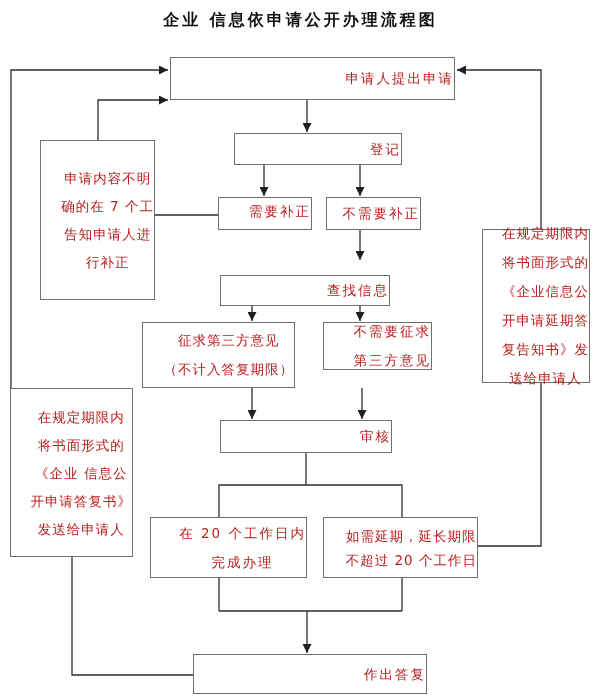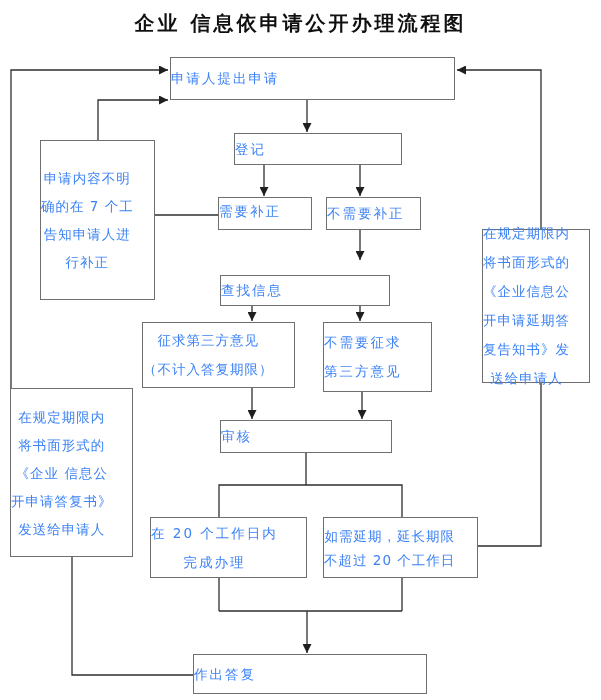--- a/index.html
+++ b/index.html
@@ -9,47 +9,47 @@
     background:#ffffff;
     font-family:"DejaVu Sans", sans-serif;
     overflow:hidden;
   }
   #connectors{position:absolute;left:0;top:0;width:601px;height:700px;}
   #connectors line,#connectors polyline{
     stroke:#2e2e2e;stroke-width:1.3;fill:none;
   }
   .fc-title{
     position:absolute;left:0;top:10px;width:601px;
-    text-align:center;font-size:20px;font-weight:bold;
+    text-align:center;font-size:16px;font-weight:bold;
     letter-spacing:3px;color:#101010;
   }
   .node{
     position:absolute;
     border:1px solid #6f6f6f;
     background:#ffffff;
     box-sizing:border-box;
     display:flex;flex-direction:column;
-    align-items:flex-start;justify-content:center;
-    font-size:13.5px;color:#3b82f6;
+    align-items:flex-end;justify-content:center;
+    font-size:13.5px;color:#b91c1c;
     letter-spacing:2px;
     text-align:center;
     line-height:1.25;
   }
   .node .lines div{white-space:nowrap;}
   .gap-lg .lines div{line-height:28px;}
   .gap-md .lines div{line-height:29px;}
   .gap-sm .lines div{line-height:24px;}
   
   #n-apply   {left:170px;top:57px; width:285px;height:43px;}
   #n-register{left:223px;top:133px;width:168px;height:32px;margin-left:11px;}
   #n-needfix {left:218px;top:197px;width:94px; height:33px;font-family:Liberation Mono, monospace;}
   #n-nofix   {left:326px;top:197px;width:95px; height:33px;}
   #n-search  {left:220px;top:275px;width:170px;height:31px;}
   #n-third   {left:142px;top:322px;width:153px;height:66px;letter-spacing:1px;}
-  #n-nothird {left:323px;top:322px;width:109px;height:70px;}
+  #n-nothird {left:323px;top:322px;width:109px;height:48px;}
   #n-review  {left:220px;top:420px;width:172px;height:33px;}
   #n-w20     {left:150px;top:517px;width:157px;height:61px;}
   #n-delay   {left:323px;top:517px;width:155px;height:61px;letter-spacing:1px;}
   #n-reply   {left:193px;top:654px;width:234px;height:40px;}
   #n-note    {left:40px; top:140px;width:115px;height:160px;letter-spacing:1px;}
   #n-letter  {left:10px; top:388px;width:123px;height:169px;letter-spacing:1px;}
   #n-notice  {left:482px;top:229px;width:108px;height:154px;letter-spacing:1px;}
 </style>
 </head>
 <body>

